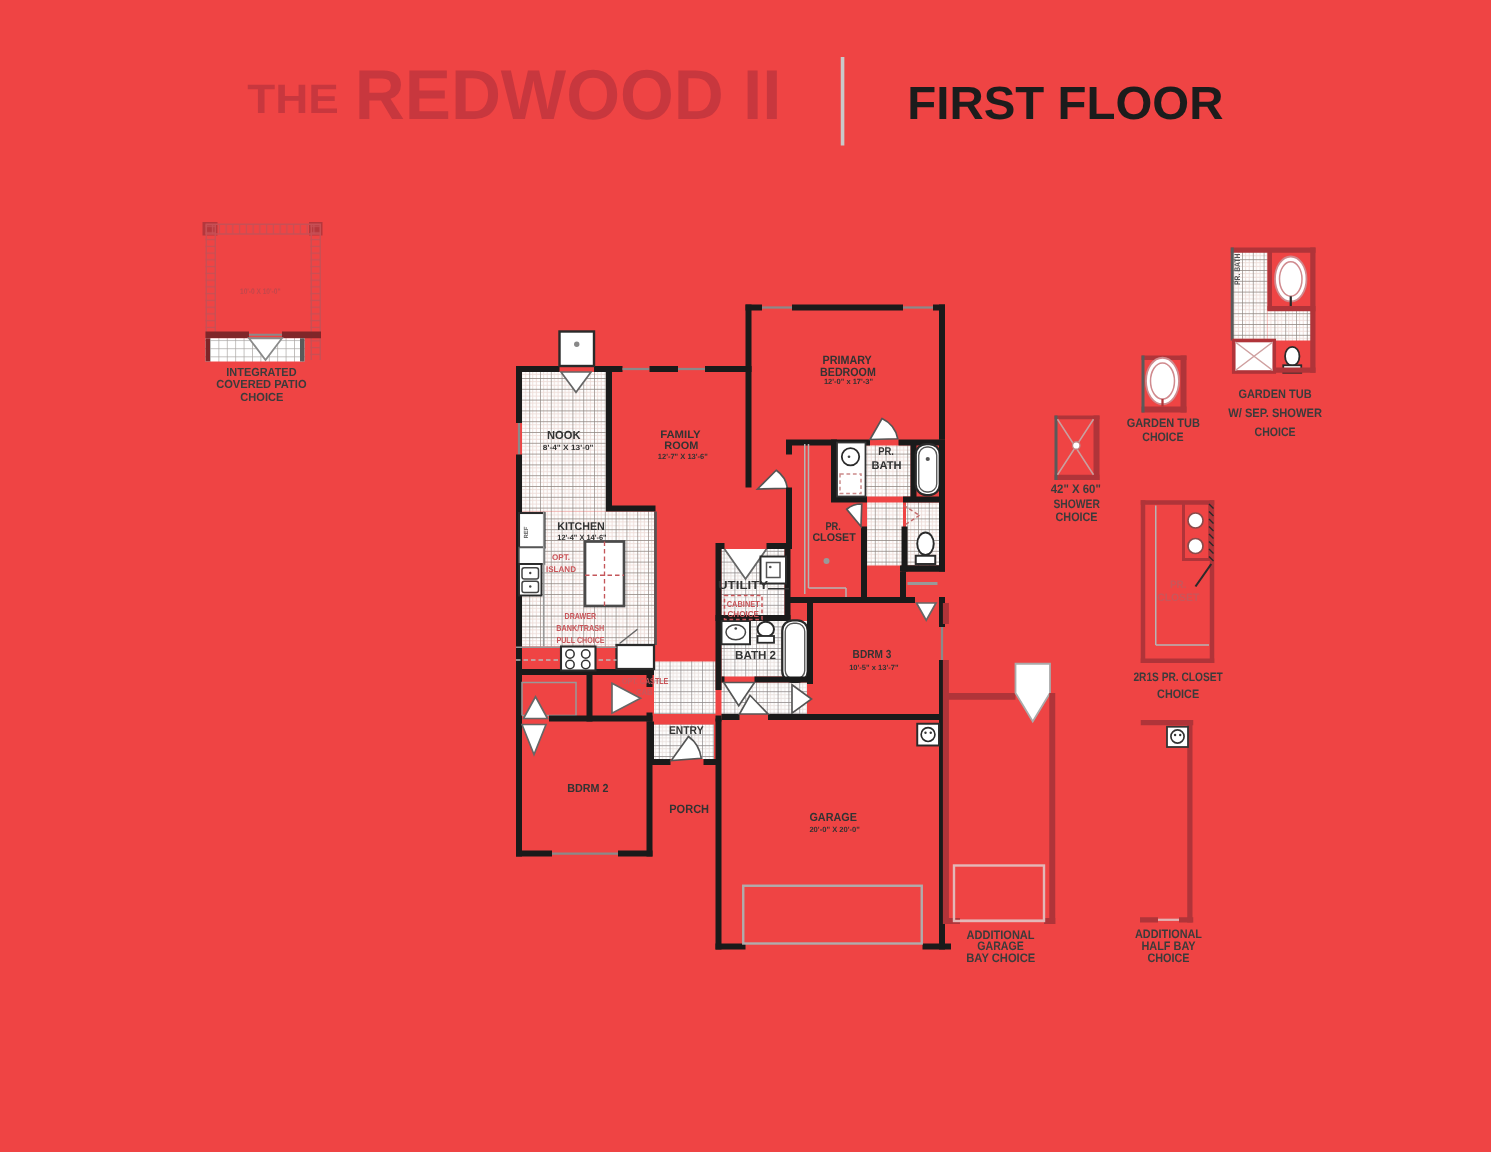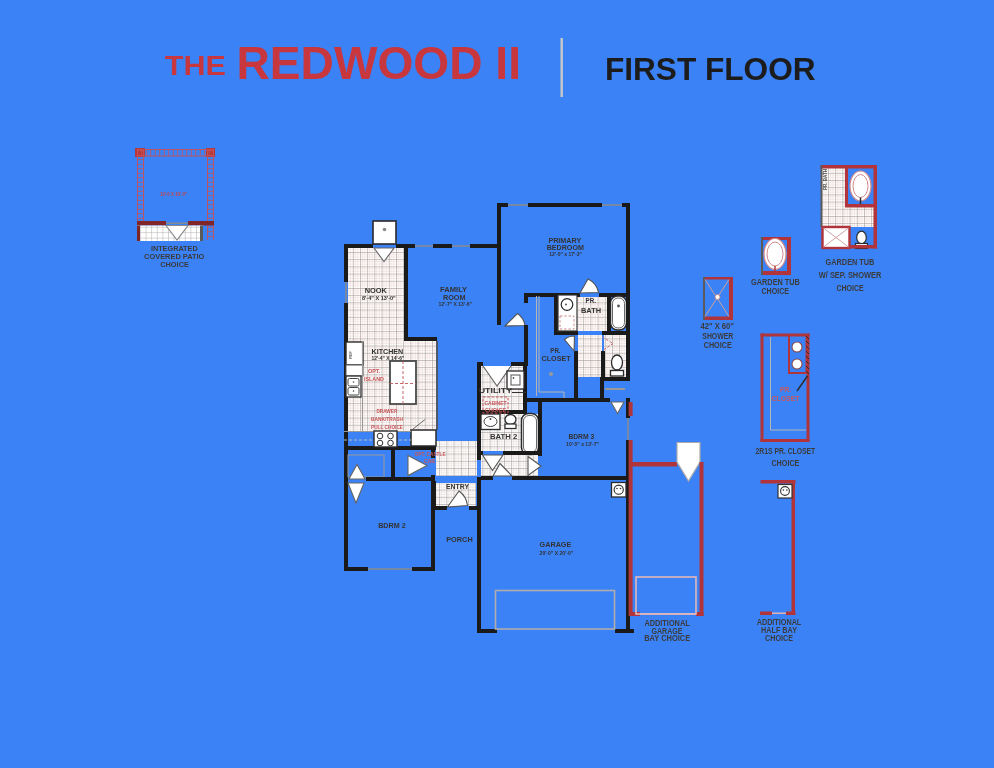--- a/index.html
+++ b/index.html
@@ -1,16 +1,16 @@
 <!DOCTYPE html>
 <html><head>
 <meta charset="utf-8">
 <style>
 html,body{margin:0;padding:0;background:#ffffff;}
-#page{width:994px;height:768px;position:relative;background:#3b82f6;overflow:hidden;}
+#page{width:994px;height:768px;position:relative;background:#ef4444;overflow:hidden;}
 svg text{font-family:"Liberation Sans",sans-serif;}
 </style>
 </head>
 <body>
 <div id="page">
 <svg width="994" height="768" viewBox="0 0 994 768">
 <defs>
 <pattern id="tileK" width="7.2" height="7.2" patternUnits="userSpaceOnUse">
 <rect width="7.2" height="7.2" fill="#ffffff"></rect>
 <path d="M0 0H7.2M0 2.4H7.2M0 4.8H7.2M0 0V7.2M2.4 0V7.2M4.8 0V7.2" fill="none" stroke="#eddcd8" stroke-width="0.65"></path>

